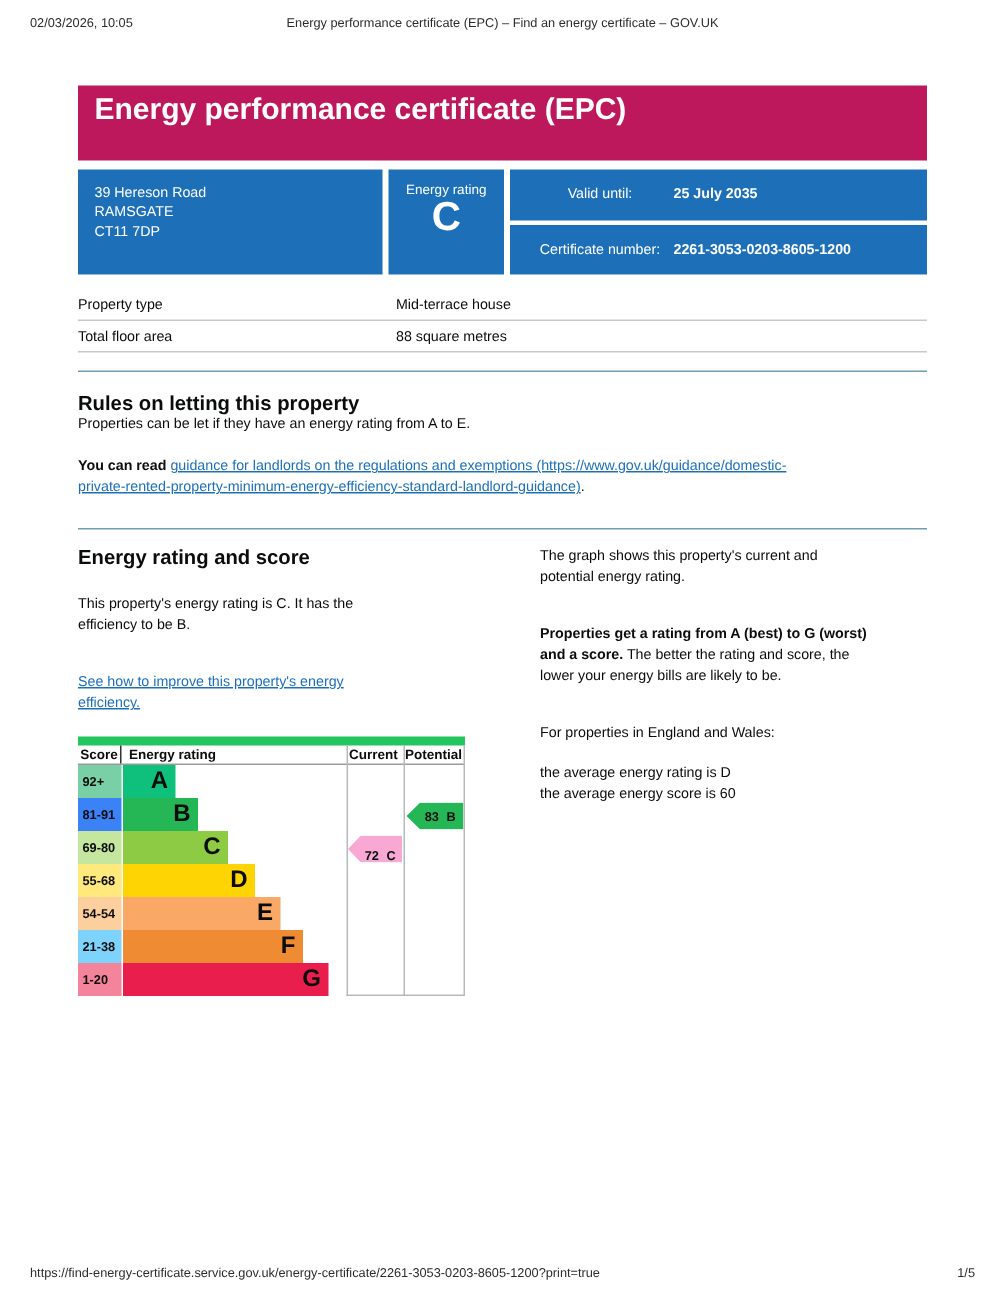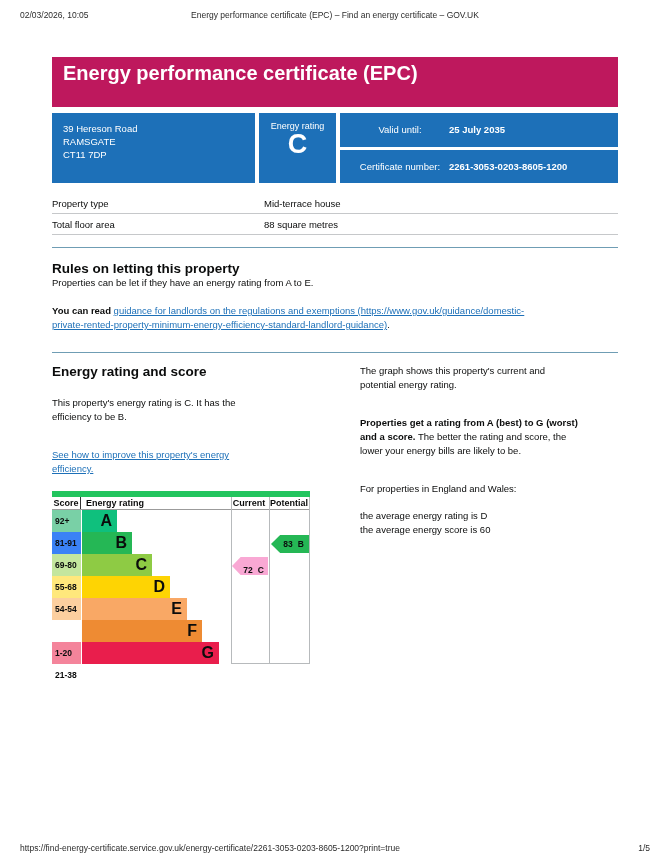--- a/index.html
+++ b/index.html
@@ -177,21 +177,21 @@
                 <span class="band-letter">D</span>
               </div>
             </div>
             <div class="band-row">
               <div class="score-cell" style="background: rgb(252, 207, 159);">54-54</div>
               <div class="band-bar" style="background: rgb(249, 168, 101); width: 105px;">
                 <span class="band-letter">E</span>
               </div>
             </div>
             <div class="band-row">
-              <div class="score-cell" style="background: #a16207; margin-top: 44px;">21-38</div>
+              <div class="score-cell" style="background: #7dd3fc;">21-38</div>
               <div class="band-bar" style="background: rgb(238, 139, 51); width: 120px;">
                 <span class="band-letter">F</span>
               </div>
             </div>
             <div class="band-row">
               <div class="score-cell" style="background: rgb(244, 132, 155);">1-20</div>
               <div class="band-bar" style="background: rgb(233, 30, 76); width: 137px;">
                 <span class="band-letter">G</span>
               </div>
             </div>

